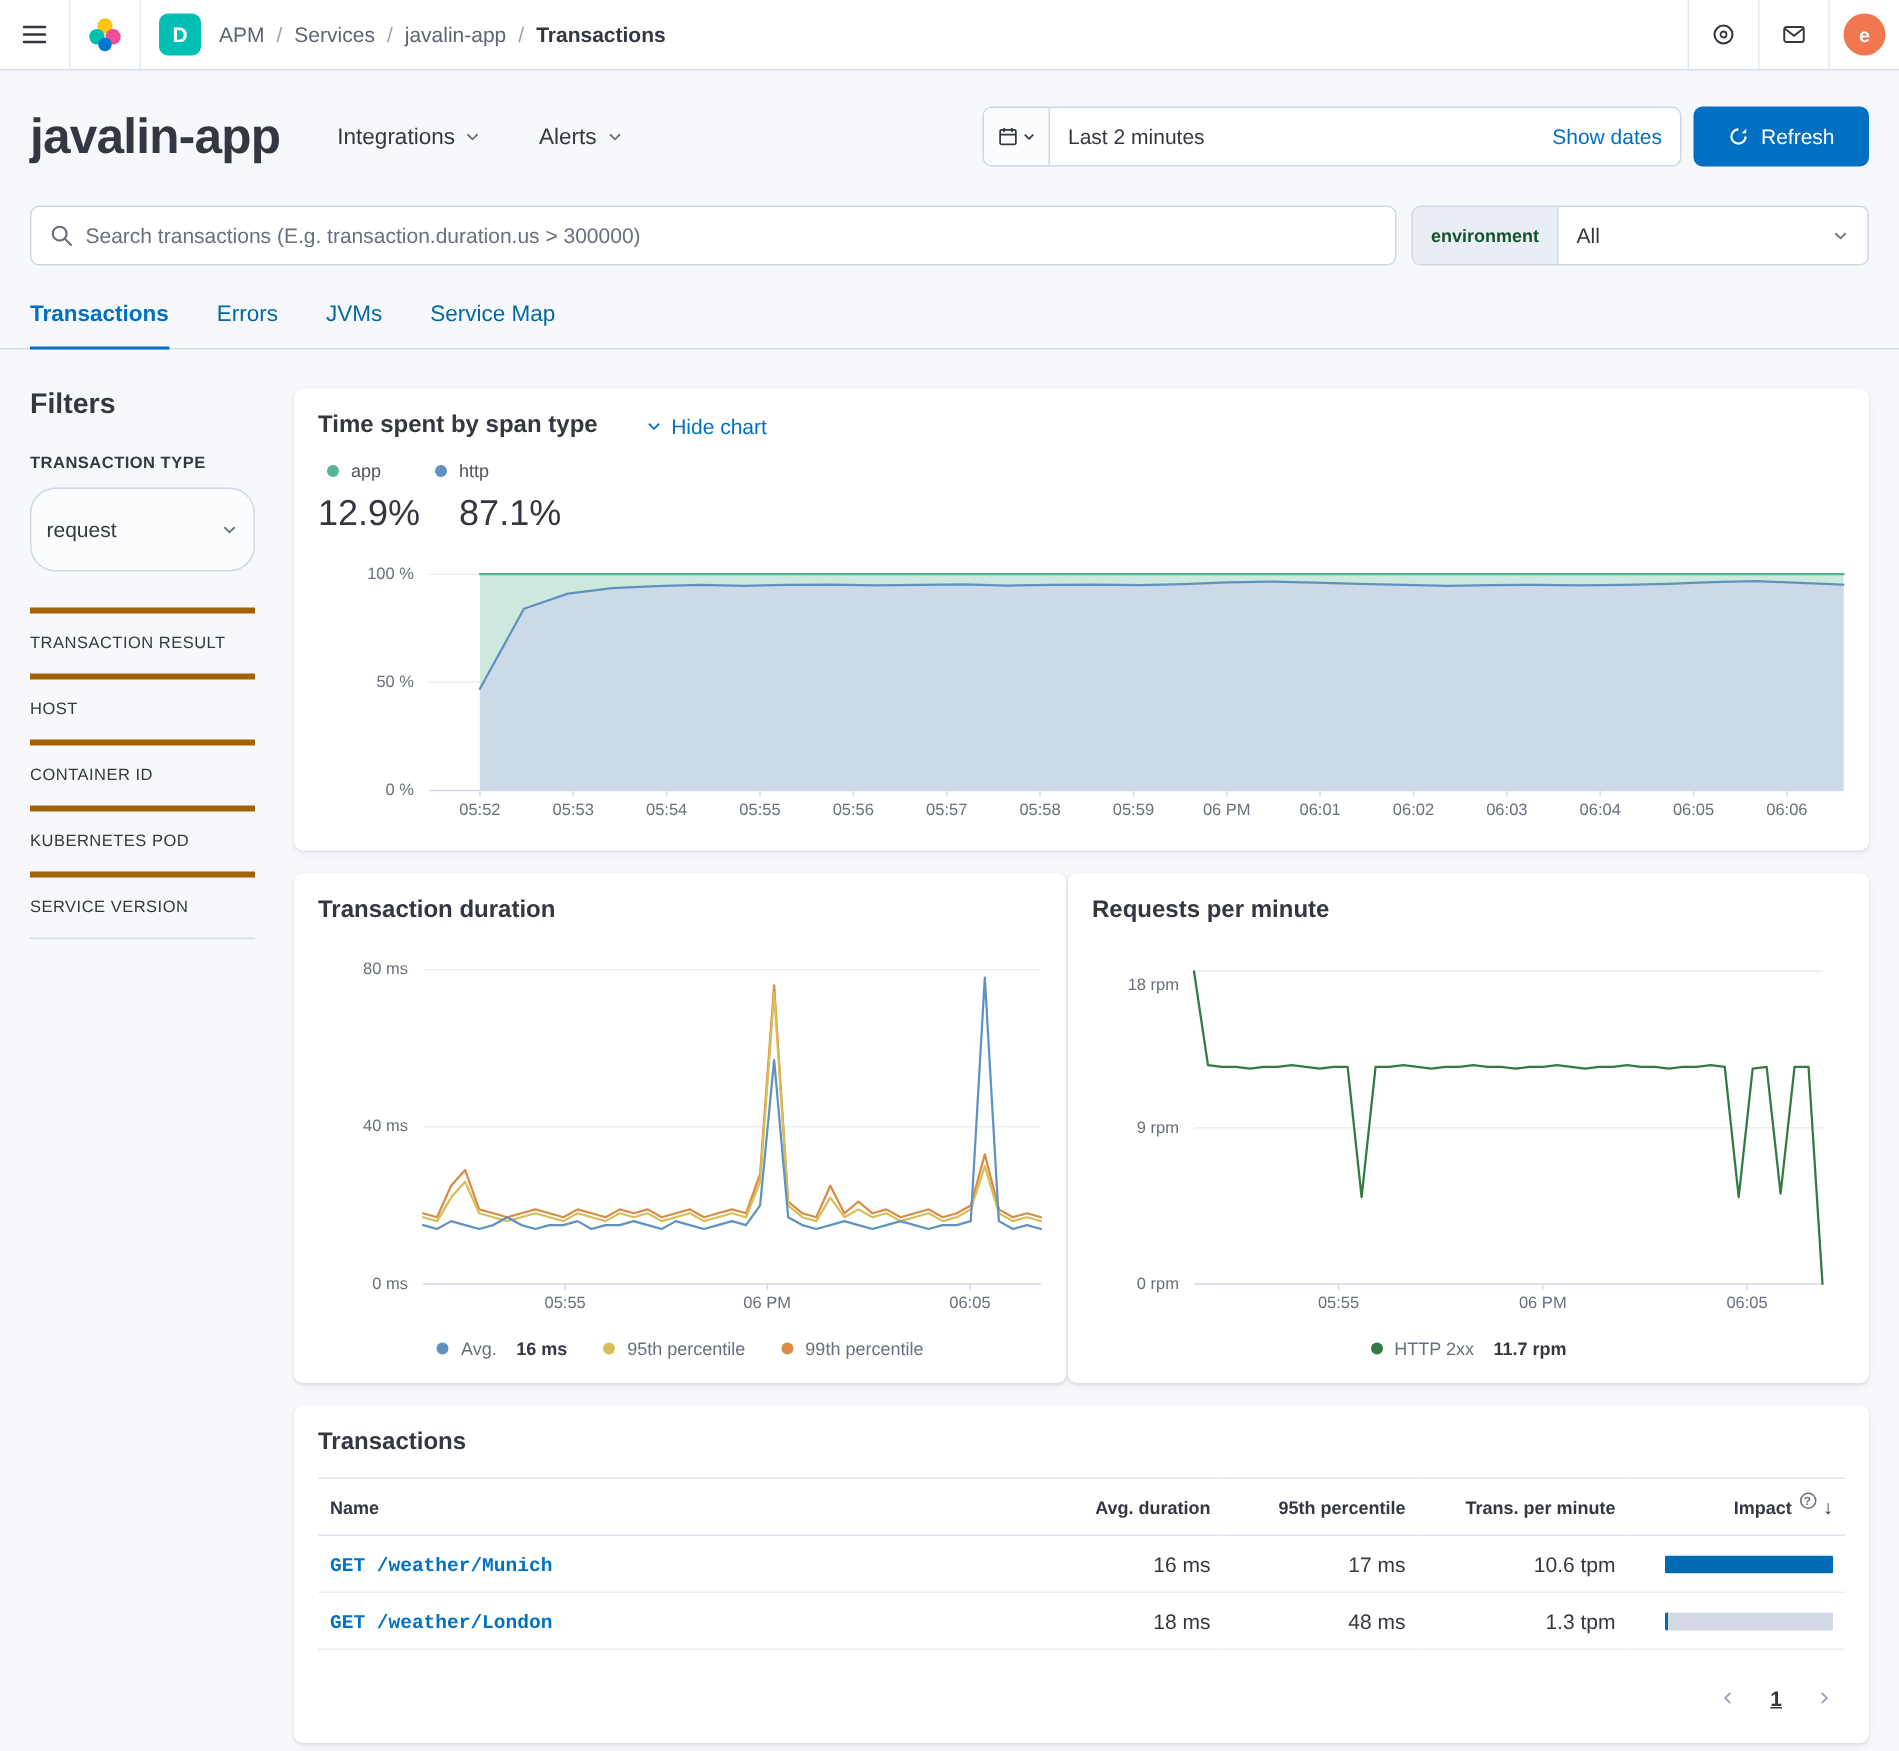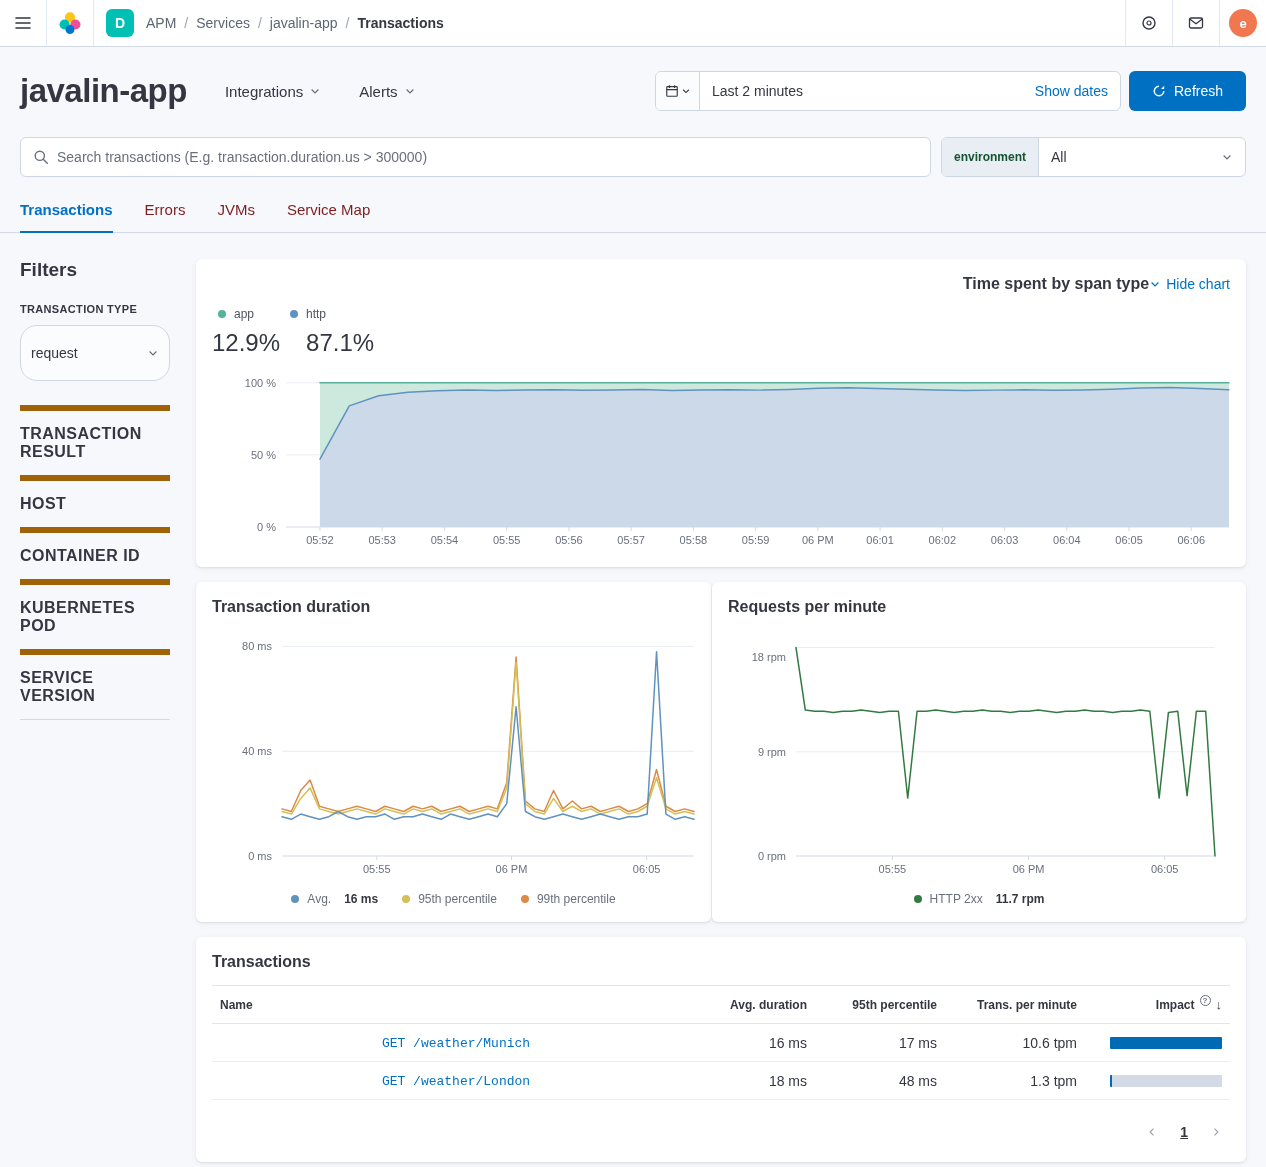--- a/index.html
+++ b/index.html
@@ -49,39 +49,39 @@
                 display: flex; align-items: center; padding: 0 12px; gap: 8px; }
   .search-box input { flex: 1; border: none; outline: none; font: inherit; font-size: 14px; color: #343741; background: transparent; }
   .search-box input::placeholder { color: #69707d; }
   .env-group { width: 305px; height: 40px; display: flex; border: 1px solid #cfd7e2; border-radius: 6px; overflow: hidden; background: #fff; }
   .env-label { background: #e9edf4; display: flex; align-items: center; padding: 0 12px; font-size: 12px; font-weight: 600; color: #14532d; border-right: 1px solid #cfd7e2; }
   .env-select { flex: 1; display: flex; align-items: center; padding: 0 12px; cursor: pointer; }
   .env-select .chev { margin-left: auto; }
 
   
   .tabs { display: flex; gap: 32px; padding: 0 20px; margin-top: 24px; border-bottom: 1px solid #d3dae6; }
-  .tab { padding-bottom: 13px; font-size: 15px; font-weight: 500; color: #7f1d1d; margin-bottom: -1px; }
+  .tab { padding-bottom: 13px; font-size: 15px; font-weight: 500; color: #0369a1; margin-bottom: -1px; }
   .tab.active { color: #0071c2; font-weight: 600; border-bottom: 2px solid #0071c2; }
 
   
   .content { display: flex; gap: 26px; padding: 0 20px 24px 20px; margin-top: 26px; align-items: flex-start; }
   .filters { width: 150px; flex-shrink: 0; }
   .filters h2 { font-size: 19px; font-weight: 700; margin-bottom: 22px; }
   .f-label { font-size: 11px; font-weight: 700; letter-spacing: 0.03em; }
   .f-select { margin-top: 10px; height: 56px; background: #fbfcfd; border: 1px solid #cfd7e2; border-radius: 17px;
               display: flex; align-items: center; padding: 0 10px; font-size: 14px; cursor: pointer; }
   .f-select .chev { margin-left: auto; }
   .f-accordion { margin-top: 24px; }
-  .f-section { border-top: 6px solid #a16207; padding: 14px 0; font-size: 16px; font-weight: 700; letter-spacing: 0.03em; cursor: pointer; }
+  .f-section { border-top: 4px solid #a16207; padding: 14px 0; font-size: 11px; font-weight: 400; letter-spacing: 0.03em; cursor: pointer; }
   .f-section:last-child { border-bottom: 1px solid #d3dae6; }
 
   .main { flex: 1; display: flex; flex-direction: column; gap: 15px; min-width: 0; }
   .card { background: #fff; border-radius: 6px; padding: 16px;
           box-shadow: 0 1px 2px rgba(65,78,101,.12), 0 2px 6px rgba(65,78,101,.06); }
-  .card-head { display: flex; align-items: center; justify-content: flex-end; }
+  .card-head { display: flex; align-items: center; justify-content: flex-start; gap: 32px; }
   .card-title { font-size: 16px; font-weight: 700; }
   .hide-chart { display: flex; align-items: center; gap: 5px; color: #0071c2; font-size: 14px; }
 
   .legend-row { display: flex; gap: 36px; margin-top: 14px; padding-left: 6px; }
   .legend-item { display: flex; align-items: center; gap: 8px; font-size: 12px; color: #50545e; cursor: pointer; }
   .dot { width: 8px; height: 8px; border-radius: 50%; display: inline-block; flex-shrink: 0; }
   .dot-app { background: #54b399; }
   .dot-http { background: #6092c0; }
   .dot-avg { background: #6092c0; }
   .dot-p95 { background: #d6bf57; }
@@ -101,21 +101,21 @@
   .chart-legend { display: flex; justify-content: center; gap: 24px; margin-top: 12px; }
   .chart-legend .lbl { color: #69707d; }
   .chart-legend .val { font-weight: 700; color: #343741; margin-left: 5px; }
 
   
   .tx-table { width: 100%; border-collapse: collapse; margin-top: 14px; }
   .tx-table th { font-size: 12px; font-weight: 700; color: #343741; padding: 11px 8px;
                  border-top: 1px solid #e0e6ef; border-bottom: 1px solid #e0e6ef; text-align: right; }
   .tx-table th:first-child { text-align: left; }
   .tx-table td { font-size: 14px; padding: 10px 8px; border-bottom: 1px solid #eaeef5; text-align: right; color: #343741; }
-  .tx-table td:first-child { text-align: center; }
+  .tx-table td:first-child { text-align: left; font-weight: bold; }
   .tx-link { font-family: "Liberation Mono", monospace; font-size: 13px; color: #0071c2; }
   .th-impact { display: inline-flex; align-items: center; gap: 5px; justify-content: flex-end; }
   .q-circle { width: 11px; height: 11px; border: 1px solid #69707d; border-radius: 50%; font-size: 8px; line-height: 9px;
               color: #69707d; display: inline-flex; align-items: center; justify-content: center; transform: translateY(-4px); }
   .sort-arrow { font-size: 13px; color: #343741; }
   .impact-bar { width: 112px; height: 12px; background: #d3dae6; border-radius: 1px; margin-left: auto; overflow: hidden; }
   .impact-fill { height: 100%; background: #006bb4; }
   .pagination { display: flex; justify-content: flex-end; align-items: center; gap: 6px; margin-top: 18px; }
   .pg-chev { color: #98a2b3; width: 28px; height: 28px; display: flex; align-items: center; justify-content: center; }
   .pg-num { font-weight: 700; font-size: 14px; color: #343741; text-decoration: underline; padding: 0 8px; }

